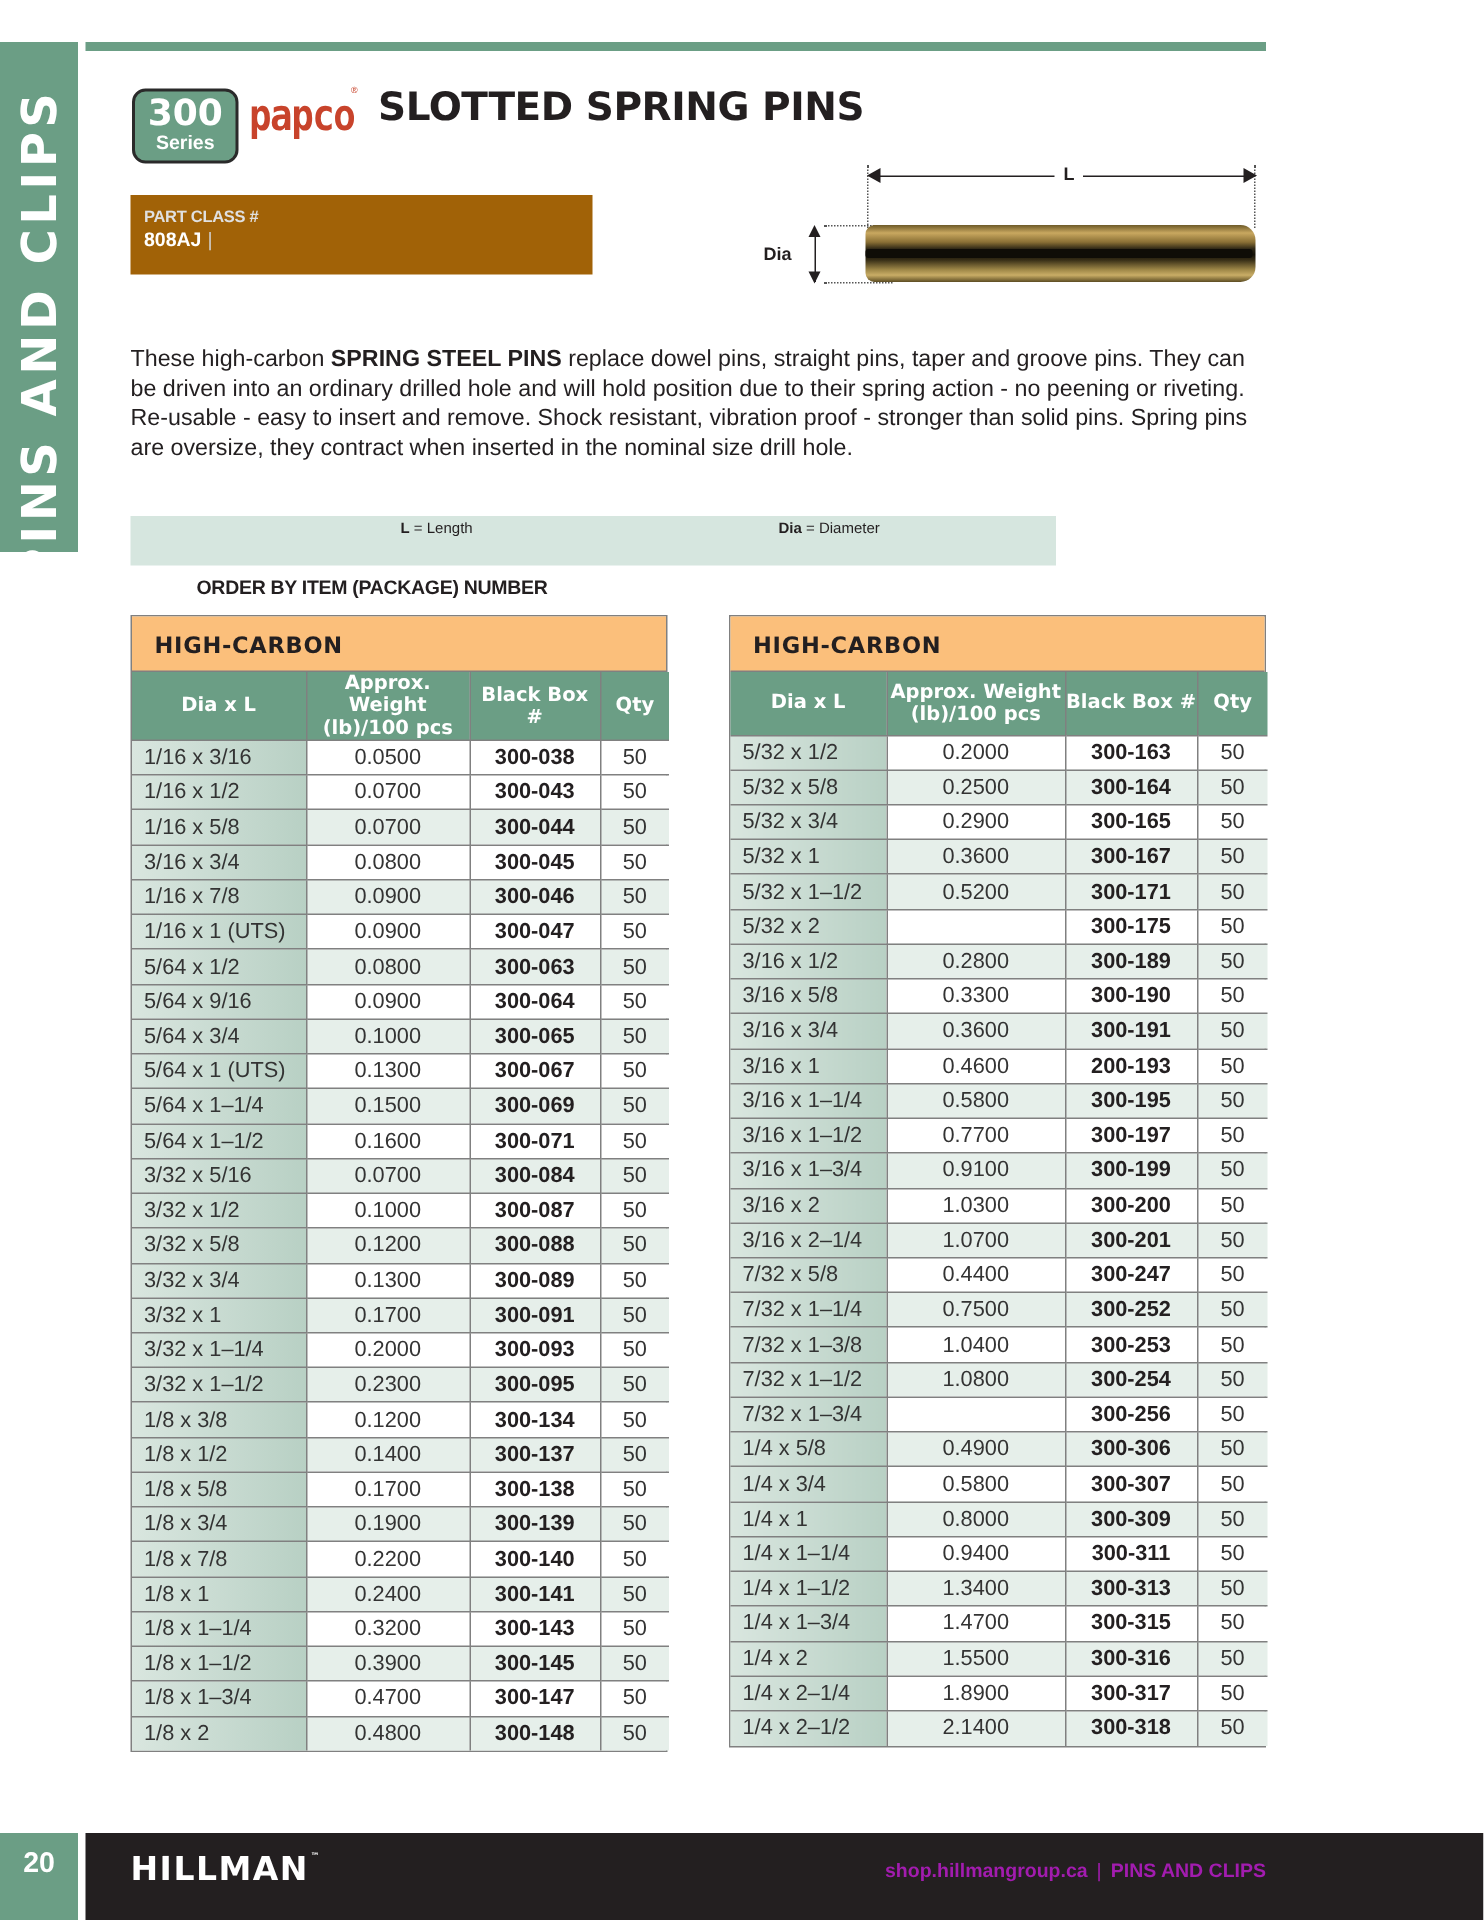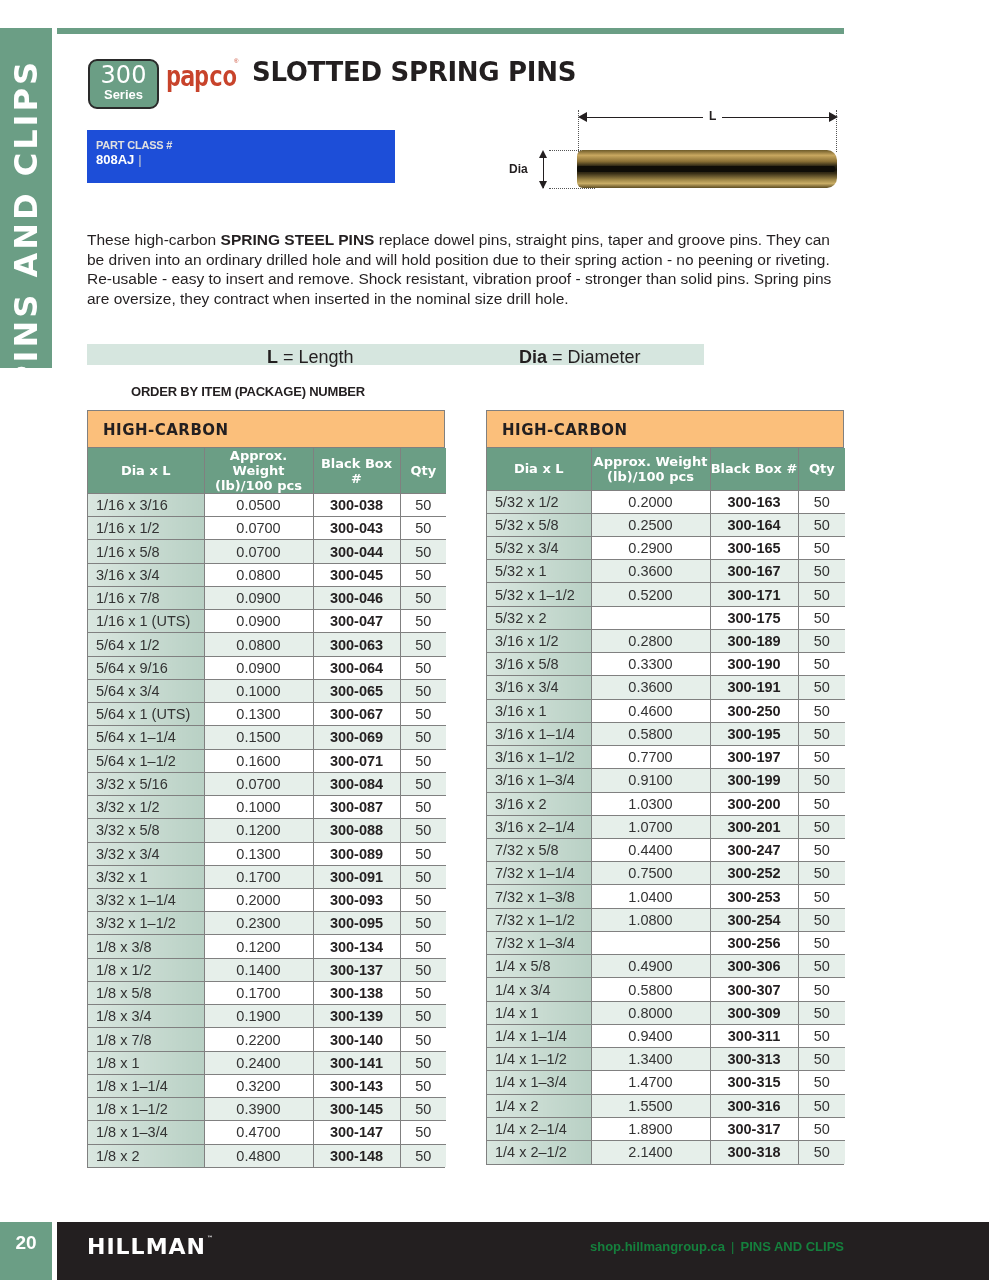--- a/index.html
+++ b/index.html
@@ -5,28 +5,28 @@
   * { box-sizing: border-box; margin: 0; padding: 0; }
   html, body { width: 989px; height: 1280px; background: #ffffff; overflow: hidden; }
   body { position: relative; font-family: "Liberation Sans", "DejaVu Sans", sans-serif; color: #231f20; }
 
   .side-tab { position: absolute; left: 0; top: 28px; width: 52px; height: 340px; background: #6b9e85; }
   .side-tab-text { position: absolute; left: 26px; top: 196px; transform: translate(-50%, -50%) rotate(-90deg); white-space: nowrap; color: #ffffff; font-weight: bold; font-size: 32px; letter-spacing: 3px; font-family: "DejaVu Sans", sans-serif; }
 
   .top-rule { position: absolute; left: 57px; top: 28px; width: 787px; height: 6px; background: #6b9e85; }
 
   .series-badge { position: absolute; left: 88px; top: 59px; width: 71px; height: 50px; background: #6b9e85; border: 2px solid #2a2a2a; border-radius: 9px; color: #fff; text-align: center; }
-  .series-num { display: block; font-size: 24px; font-weight: normal; line-height: 26px; margin-top: 1px; font-family: "DejaVu Sans", sans-serif; }
+  .series-num { display: block; font-size: 24px; font-weight: bold; line-height: 26px; margin-top: 1px; font-family: "DejaVu Sans", sans-serif; }
   .series-word { display: block; font-size: 13px; font-weight: bold; line-height: 14px; }
 
   .brand-logo { position: absolute; left: 166px; top: 60px; color: #c8432b; font-weight: bold; font-size: 25px; letter-spacing: -1px; font-family: "DejaVu Sans Mono", monospace; transform: scaleY(1.15); transform-origin: top left; }
   .brand-reg { position: absolute; left: 234px; top: 58px; font-size: 6px; color: #c8432b; }
   .page-title { position: absolute; left: 252px; top: 57px; font-size: 26px; font-weight: bold; color: #231f20; font-family: "DejaVu Sans", sans-serif; letter-spacing: -0.3px; }
 
-  .part-class { position: absolute; left: 87px; top: 130px; width: 308px; height: 53px; background: #1d4ed8; color: #fff; padding: 9px 0 0 9px; }
+  .part-class { position: absolute; left: 87px; top: 130px; width: 308px; height: 53px; background: #a16207; color: #fff; padding: 9px 0 0 9px; }
   .part-class-label { font-size: 11px; font-weight: bold; color: #e0e0e0; letter-spacing: -0.2px; }
   .part-class-value { font-size: 13px; font-weight: bold; margin-top: 1px; }
   .part-class-sep { font-weight: normal; color: #cfcfcf; margin-left: 4px; }
 
   .diagram { position: absolute; left: 505px; top: 100px; width: 340px; height: 100px; }
   .dim-L-line { position: absolute; left: 76px; right: 10px; top: 17px; height: 1px; background: #231f20; }
   .dim-L-label { position: absolute; left: 198px; top: 9px; padding: 0 6px; background: #fff; font-size: 12px; font-weight: bold; }
   .arrow-l { position: absolute; left: 73px; top: 12px; width: 0; height: 0; border-top: 5px solid transparent; border-bottom: 5px solid transparent; border-right: 9px solid #231f20; }
   .arrow-r { position: absolute; right: 7px; top: 12px; width: 0; height: 0; border-top: 5px solid transparent; border-bottom: 5px solid transparent; border-left: 9px solid #231f20; }
   .dot-v { position: absolute; top: 10px; height: 42px; border-left: 1px dotted #555; }
@@ -34,21 +34,21 @@
   .dim-dia-line { position: absolute; left: 38px; top: 52px; width: 1px; height: 36px; background: #231f20; }
   .arrow-u { position: absolute; left: 34px; top: 50px; border-left: 4px solid transparent; border-right: 4px solid transparent; border-bottom: 8px solid #231f20; }
   .arrow-d { position: absolute; left: 34px; top: 81px; border-left: 4px solid transparent; border-right: 4px solid transparent; border-top: 8px solid #231f20; }
   .dim-dia-label { position: absolute; left: 4px; top: 62px; font-size: 12px; font-weight: bold; }
   .pin-body { position: absolute; left: 72px; top: 50px; width: 260px; height: 38px; border-radius: 6px 10px 10px 6px; background: linear-gradient(to bottom, #6d5a28 0%, #c9a860 14%, #8a7035 30%, #2d2715 42%, #151208 52%, #3b3118 62%, #9c8546 78%, #c9ad66 88%, #5c4c22 100%); }
   .pin-slot { position: absolute; left: 72px; top: 66px; width: 258px; height: 6px; background: #0f0d07; border-radius: 2px; }
 
   .description { position: absolute; left: 87px; top: 230px; width: 760px; font-size: 15.5px; line-height: 19.6px; color: #231f20; }
   .description b { font-weight: bold; }
 
-  .legend-bar { position: absolute; left: 87px; top: 344px; width: 617px; height: 21px; background: #d6e6df; font-size: 18px; }
+  .legend-bar { position: absolute; left: 87px; top: 344px; width: 617px; height: 33px; background: #d6e6df; font-size: 10px; }
   .legend-L { position: absolute; left: 180px; top: 3px; }
   .legend-dia { position: absolute; left: 432px; top: 3px; }
   .legend-bar b { font-weight: bold; }
 
   .order-heading { position: absolute; left: 87px; top: 384px; font-size: 13px; font-weight: bold; letter-spacing: -0.2px; margin-left: 44px; }
 
   .tbl { position: absolute; top: 410px; border: 1px solid #808080; border-collapse: collapse; }
   .tbl-left { left: 87px; width: 358px; }
   .tbl-right { left: 486px; width: 358px; }
   .tbl table { border-collapse: collapse; width: 100%; table-layout: fixed; }
@@ -62,21 +62,21 @@
   .tbl td.c-box { font-weight: bold; color: #231f20; margin-top: 20px; }
   .tbl tr.alt td.c-w, .tbl tr.alt td.c-box, .tbl tr.alt td.c-qty { background: #e8f0ec; }
   .tbl tr td.c-w, .tbl tr td.c-box, .tbl tr td.c-qty { background: #ffffff; }
   .tbl tr.alt td.c-w, .tbl tr.alt td.c-box, .tbl tr.alt td.c-qty { background: #e6efea; }
 
   .footer { position: absolute; left: 57px; top: 1222px; width: 932px; height: 58px; background: #231f20; }
   .footer-pagenum-box { position: absolute; left: 0; top: 1222px; width: 52px; height: 58px; background: #6b9e85; }
   .footer-pagenum { position: absolute; left: 0; top: 1232px; width: 52px; text-align: center; color: #fff; font-weight: bold; font-size: 19px; }
   .footer-logo { position: absolute; left: 87px; top: 1234px; color: #fff; font-weight: bold; font-size: 22px; letter-spacing: 1px; font-family: "DejaVu Sans", sans-serif; }
   .footer-tm { font-size: 6px; vertical-align: top; margin-left: 1px; }
-  .footer-right { position: absolute; right: 145px; top: 1239px; color: #15803d; font-size: 13px; font-weight: bold; white-space: nowrap; }
+  .footer-right { position: absolute; right: 145px; top: 1239px; color: #a21caf; font-size: 13px; font-weight: bold; white-space: nowrap; }
   .footer-right .sep { font-weight: normal; margin: 0 6px; }
 </style>
 </head>
 <body>
 
 <div class="side-tab">
   <div class="side-tab-text">PINS AND CLIPS</div>
 </div>
 <div class="top-rule"></div>
 
@@ -383,21 +383,21 @@
         </tr>
         <tr class="alt">
           <td class="c-size">3/16 x 3/4</td>
           <td class="c-w">0.3600</td>
           <td class="c-box">300-191</td>
           <td class="c-qty">50</td>
         </tr>
         <tr>
           <td class="c-size">3/16 x 1</td>
           <td class="c-w">0.4600</td>
-          <td class="c-box">300-250</td>
+          <td class="c-box">200-193</td>
           <td class="c-qty">50</td>
         </tr>
         <tr class="alt">
           <td class="c-size">3/16 x 1–1/4</td>
           <td class="c-w">0.5800</td>
           <td class="c-box">300-195</td>
           <td class="c-qty">50</td>
         </tr>
         <tr>
           <td class="c-size">3/16 x 1–1/2</td>

